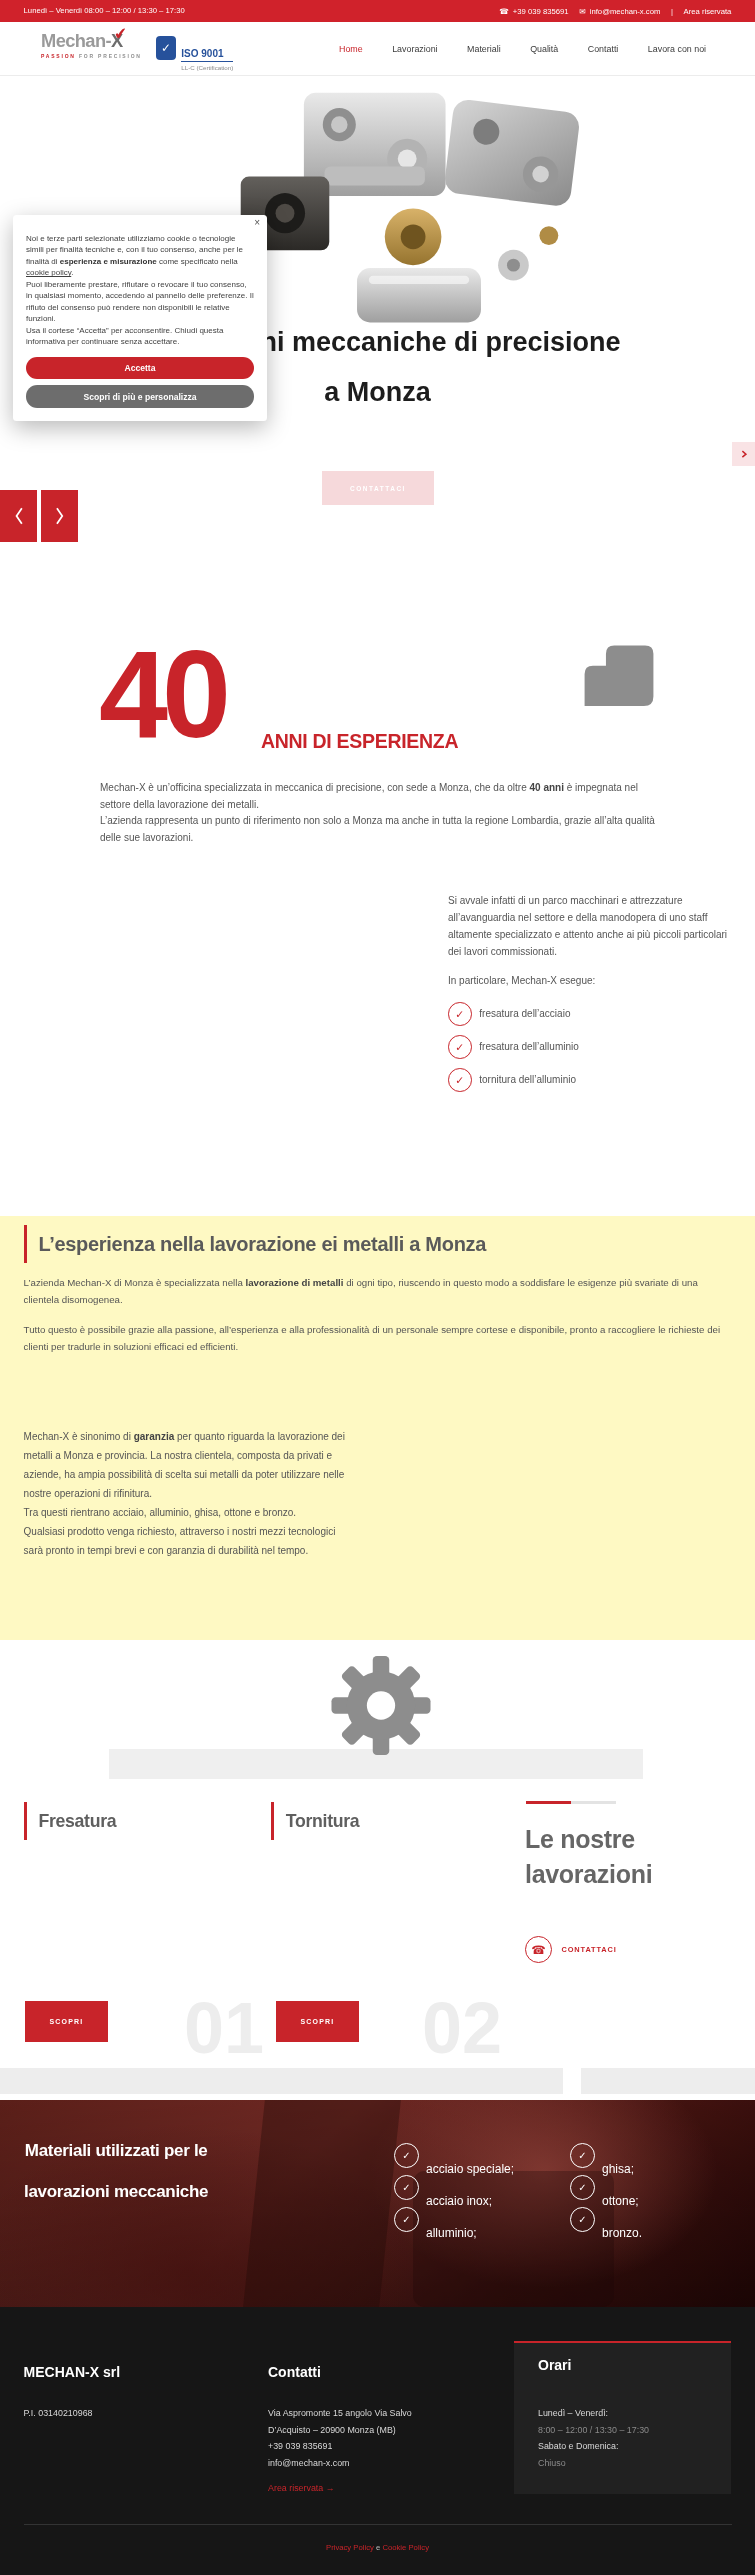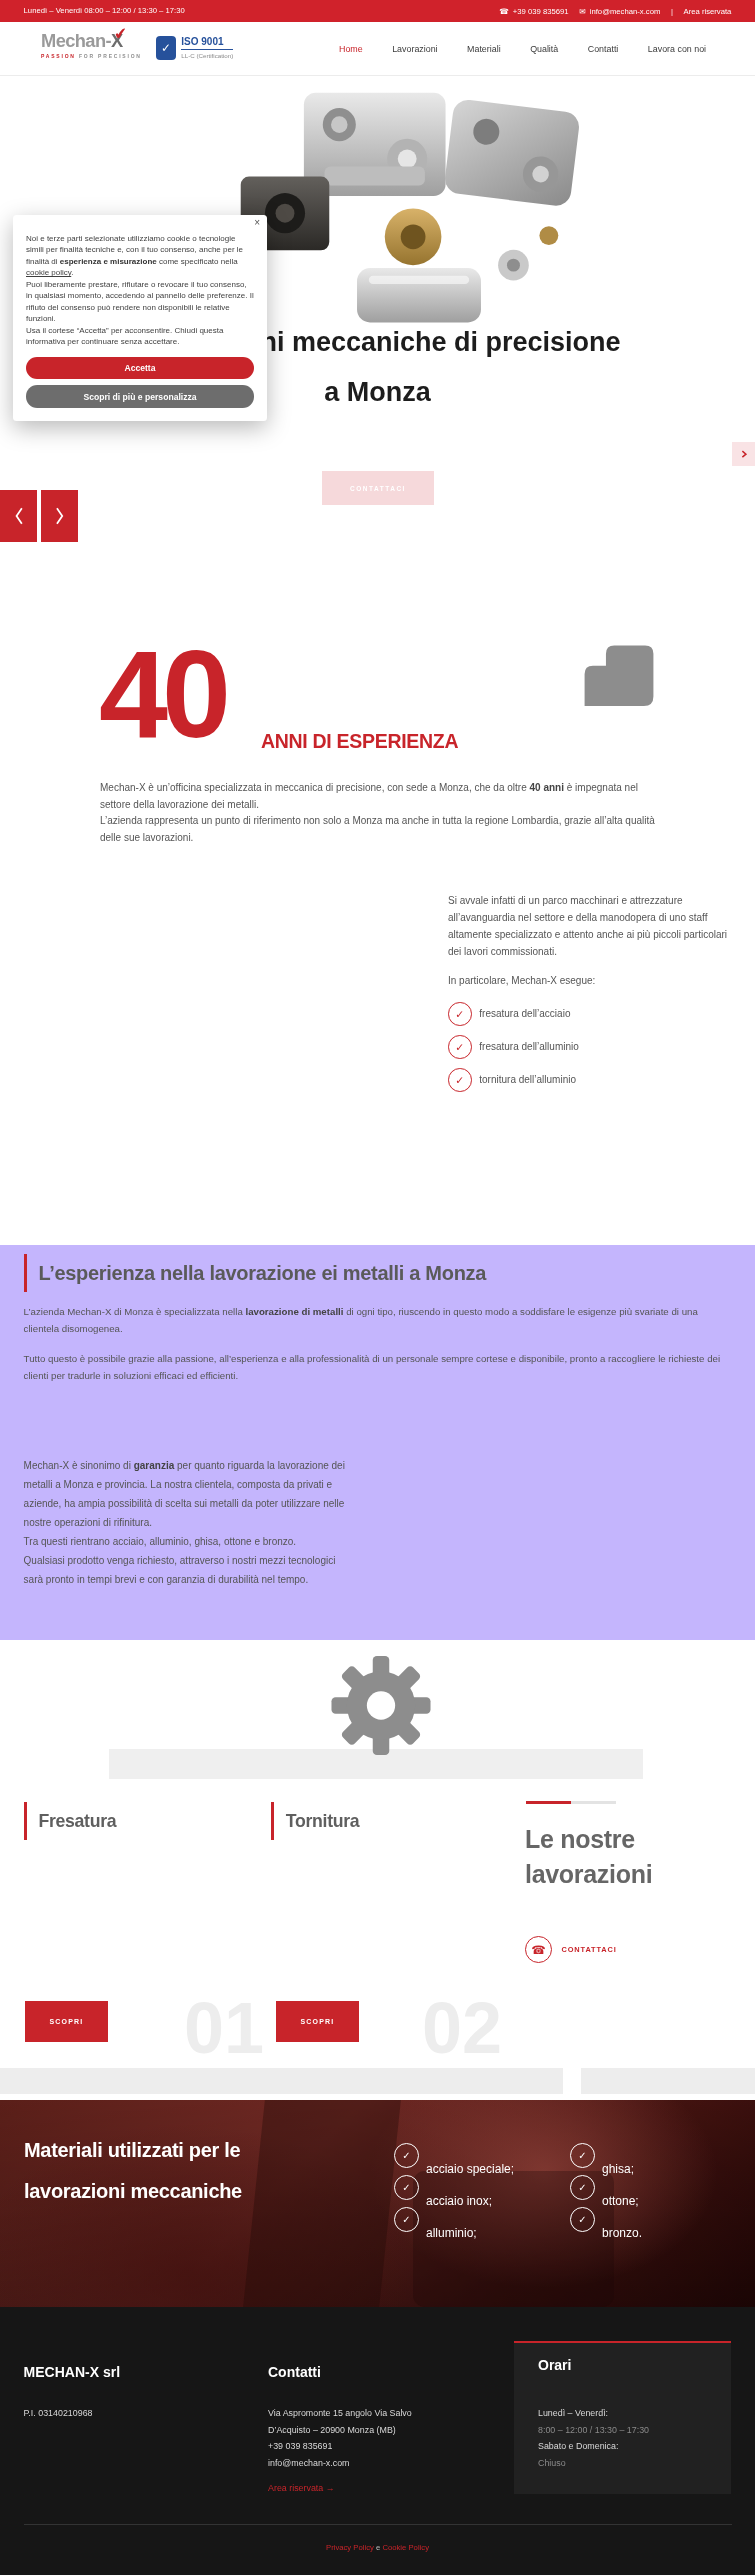--- a/index.html
+++ b/index.html
@@ -18,21 +18,21 @@
   
   .header { top:22.4px; height:54px; background:#fff; border-bottom:0.6px solid #ececec; }
   .logo { position:absolute; left:41px; top:9.4px; text-decoration:none; display:block; cursor:pointer; }
   .logo-row { position:relative; font-size:18.3px; font-weight:700; color:#9a9a9a; letter-spacing:-0.6px; line-height:1; }
   .logo-x { color:#6d6d6d; }
   .logo-check { position:absolute; left:73px; top:-5.9px; color:#c8242a; font-size:16px; transform:rotate(-6deg); }
   .logo-tag { margin-top:3px; font-size:5px; font-weight:700; letter-spacing:1.8px; }
   .tag-red { color:#c8242a; } .tag-gray { color:#8f8f8f; }
   .iso { position:absolute; left:156px; top:14px; display:flex; gap:5.3px; align-items:flex-start; }
   .iso-square { width:20px; height:23.6px; background:#26519b; border-radius:4.1px; color:#fff; display:flex; align-items:center; justify-content:center; font-size:11.8px; font-weight:700; }
-  .iso-title { font-size:10px; font-weight:700; color:#26519b; border-bottom:0.6px solid #26519b; padding-bottom:1.2px; }
+  .iso-title { font-size:10px; font-weight:700; color:#26519b; border-bottom:0.6px solid #26519b; padding-bottom:1.2px;margin-top:12px; }
   .iso-sub { font-size:6.2px; color:#8a8a8a; margin-top:2.4px; }
   .nav { position:absolute; left:339px; top:0; height:54px; display:flex; align-items:center; gap:29.5px; }
   .nav-item { font-size:8.9px; color:#3b3b3b; text-decoration:none; cursor:pointer; white-space:nowrap; }
   .nav-item.active { color:#c8242a; }
 
   
   .hero { top:77px; height:472px; background:#fff; }
   .collage { position:absolute; left:236px; top:10.6px; }
   .hero-title { position:absolute; left:0; width:100%; text-align:center; font-weight:700; color:#1d1d1d; }
   .l1 { top:250px; font-size:27px; }
@@ -50,21 +50,21 @@
   .intro-p { position:absolute; left:100px; top:231px; width:566px; font-size:10px; line-height:16.5px; color:#555; white-space:pre-line; }
   .intro-p b, .body-b { font-weight:700; color:#444; }
   .mach-p { position:absolute; left:448px; top:343px; width:286px; font-size:10px; line-height:17px; color:#555; }
   .mach-intro { position:absolute; left:448px; top:426px; font-size:10px; color:#555; }
   .check-row { position:absolute; left:448px; display:flex; align-items:center; gap:7.7px; }
   .cr1 { top:453px; } .cr2 { top:486px; } .cr3 { top:519px; }
   .check-circle { width:23.6px; height:23.6px; border:1.2px solid #c8242a; border-radius:50%; color:#c8242a; display:flex; align-items:center; justify-content:center; font-size:10.6px; font-weight:700; flex:0 0 23.6px; }
   .check-label { font-size:10px; color:#555; }
 
   
-  .sec-expertise { top:1245px; height:437px; background:#c4b5fd; }
+  .sec-expertise { top:1216px; height:437px; background:#fef9c3; }
   .sec-heading { position:absolute; border-left:3px solid #c8242a; padding-left:11.8px; font-weight:700; color:#5a5a5a; letter-spacing:-0.3px; }
   .exp-heading { left:23.6px; top:8.9px; font-size:20px; line-height:38px; height:38px; }
   .exp-p1 { position:absolute; left:23.6px; top:59px; width:711px; font-size:9.7px; line-height:16.5px; color:#555; }
   .exp-p2 { position:absolute; left:23.6px; top:106px; width:711px; font-size:9.7px; line-height:16.5px; color:#555; }
   .exp-p3 { position:absolute; left:23.6px; top:211px; width:322px; font-size:10px; line-height:19px; color:#555; white-space:pre-line; }
 
   
   .sec-gear { top:1640px; height:153px; background:#fff; }
   .gray-strip { position:absolute; left:109px; top:109px; width:534px; height:29.5px; background:#efefef; }
   .gear { position:absolute; left:325px; top:13px; }
@@ -90,21 +90,21 @@
   
   .sec-mat { top:2100px; height:207px;
     background:
       radial-gradient(248px 165px at 72% 35%, rgba(196,96,84,.45), transparent 70%),
       radial-gradient(307px 201px at 25% 85%, rgba(60,12,10,.6), transparent 75%),
       linear-gradient(to bottom, rgba(0,0,0,.15), rgba(0,0,0,.4)),
       linear-gradient(135deg, #6a241d 0%, #82302a 38%, #4c1512 72%, #2b0807 100%);
   }
   .mat-shadow1 { position:absolute; left:254px; top:0; width:136px; height:207px; background:rgba(30,8,6,.35); transform:skewX(-6deg); }
   .mat-shadow2 { position:absolute; left:413px; top:71px; width:201px; height:136px; background:rgba(25,6,5,.3); border-radius:11.8px; }
-  .mat-title { position:absolute; left:24px; top:29.5px; font-size:20px; font-weight:800; color:#fff; line-height:41px; letter-spacing:-0.3px; }
+  .mat-title { position:absolute; left:24px; top:29.5px; font-size:17px; font-weight:800; color:#fff; line-height:41px; letter-spacing:-0.3px;text-align:center; }
   .mat-title span { display:block; }
   .mat-sub { position:absolute; left:24px; top:116px; width:348px; font-size:9.1px; line-height:16px; color:#f3e9e8; }
   .mat-row { position:absolute; display:flex; align-items:center; gap:7px; }
   .m11 { left:394px; top:34px; } .m12 { left:394px; top:66px; } .m13 { left:394px; top:98px; }
   .m21 { left:570px; top:34px; } .m22 { left:570px; top:66px; } .m23 { left:570px; top:98px; }
   .mat-circle { width:25px; height:25px; border:1.2px solid #fff; border-radius:50%; color:#fff; display:flex; align-items:center; justify-content:center; font-size:10px; flex:0 0 25px; }
   .mat-label { font-size:12px; color:#fff;margin-top:28px; }
 
   
   .footer { top:2307px; height:269px; background:#161616; }

